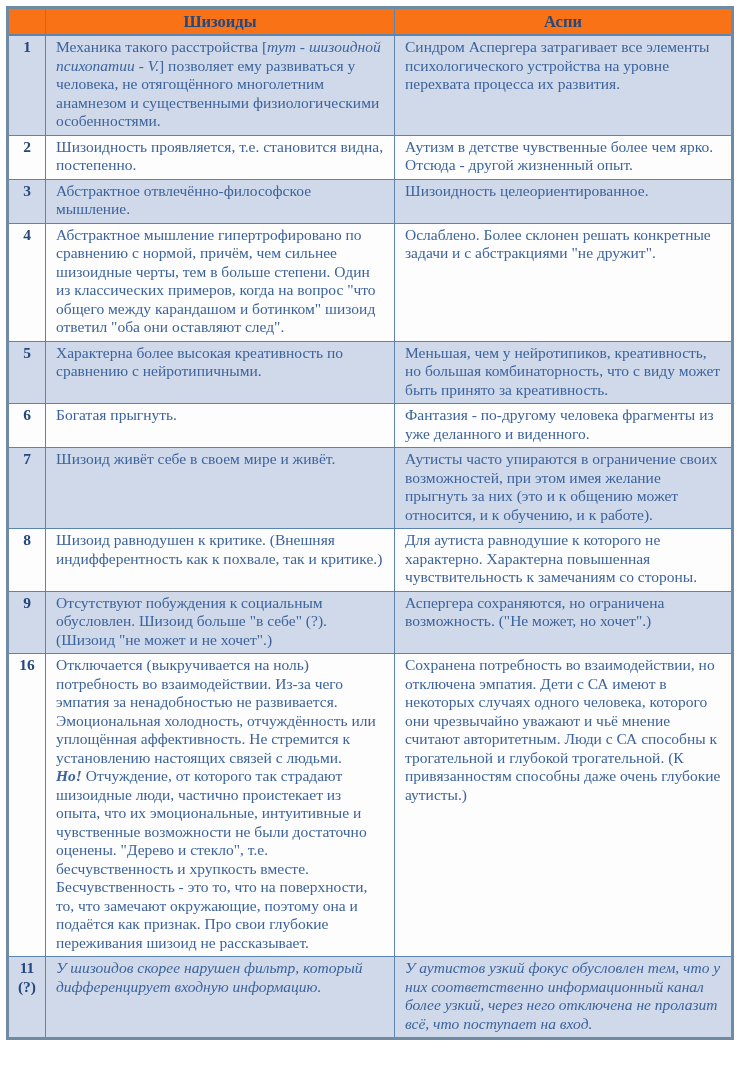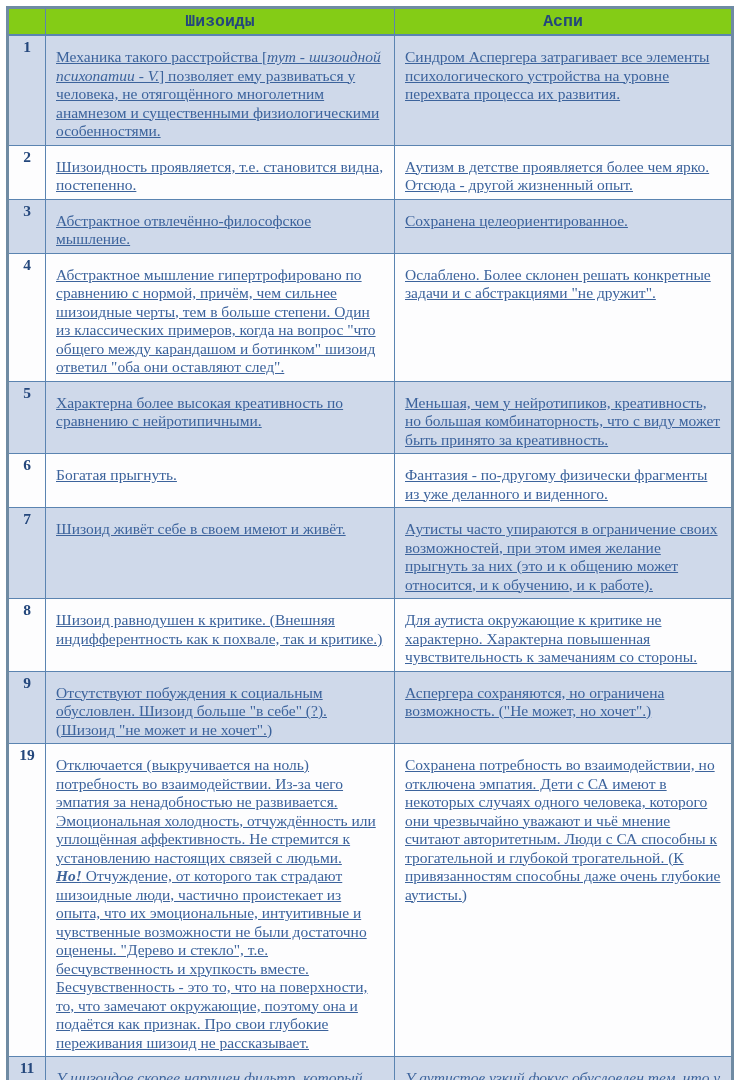--- a/index.html
+++ b/index.html
@@ -33,38 +33,36 @@
     box-sizing:border-box;
   }
   thead th{
     font-weight:bold;
     text-align:center;
     color:var(--bold-text);
     font-size:16.5px;
     line-height:19px;
     padding:3px 2px;
     border-bottom:2px solid var(--inner-border);
-    background:#84cc16;
-    font-family:Liberation Mono, monospace;
+    background:#f97316;
   }
   td.num{
     font-weight:bold;
     text-align:center;
     color:var(--bold-text);
     font-size:15.5px;
     line-height:18.5px;
     padding:2px 1px;
     white-space:pre-line;
   }
   td.c{
     font-size:15.5px;
     line-height:18.5px;
-    padding:12px 8px 4px 10px;
+    padding:2px 8px 4px 10px;
     white-space:pre-line;
-    text-decoration:underline;
   }
   tr.shaded td{background:var(--row-shaded);}
   tr:not(.shaded) td{background:#fdfdfe;}
   tr.italic-row td.c{font-style:italic;}
   .it{font-style:italic;}
   .bd{font-weight:bold;}
 </style>
 </head>
 <body>
 
@@ -84,59 +82,59 @@
     </thead>
     <tbody>
         <tr class="shaded">
     <td class="num">1</td>
     <td class="c"><span>Механика такого расстройства [</span><span class="it">тут - шизоидной психопатии - V.</span><span>] позволяет ему развиваться у человека, не отягощённого многолетним анамнезом и существенными физиологическими особенностями.</span></td>
     <td class="c">Синдром Аспергера затрагивает все элементы психологического устройства на уровне перехвата процесса их развития.</td>
   </tr>
         <tr>
     <td class="num">2</td>
     <td class="c">Шизоидность проявляется, т.е. становится видна, постепенно.</td>
-    <td class="c">Аутизм в детстве проявляется более чем ярко. Отсюда - другой жизненный опыт.</td>
+    <td class="c">Аутизм в детстве чувственные более чем ярко. Отсюда - другой жизненный опыт.</td>
   </tr>
         <tr class="shaded">
     <td class="num">3</td>
     <td class="c">Абстрактное отвлечённо-философское мышление.</td>
-    <td class="c">Сохранена целеориентированное.</td>
+    <td class="c">Шизоидность целеориентированное.</td>
   </tr>
         <tr>
     <td class="num">4</td>
     <td class="c">Абстрактное мышление гипертрофировано по сравнению с нормой, причём, чем сильнее шизоидные черты, тем в больше степени. Один из классических примеров, когда на вопрос "что общего между карандашом и ботинком" шизоид ответил "оба они оставляют след".</td>
     <td class="c">Ослаблено. Более склонен решать конкретные задачи и с абстракциями "не дружит".</td>
   </tr>
         <tr class="shaded">
     <td class="num">5</td>
     <td class="c">Характерна более высокая креативность по сравнению с нейротипичными.</td>
     <td class="c">Меньшая, чем у нейротипиков, креативность, но большая комбинаторность, что с виду может быть принято за креативность.</td>
   </tr>
         <tr>
     <td class="num">6</td>
     <td class="c">Богатая прыгнуть.</td>
-    <td class="c">Фантазия - по-другому физически фрагменты из уже деланного и виденного.</td>
+    <td class="c">Фантазия - по-другому человека фрагменты из уже деланного и виденного.</td>
   </tr>
         <tr class="shaded">
     <td class="num">7</td>
-    <td class="c">Шизоид живёт себе в своем имеют и живёт.</td>
+    <td class="c">Шизоид живёт себе в своем мире и живёт.</td>
     <td class="c">Аутисты часто упираются в ограничение своих возможностей, при этом имея желание прыгнуть за них (это и к общению может относится, и к обучению, и к работе).</td>
   </tr>
         <tr>
     <td class="num">8</td>
     <td class="c">Шизоид равнодушен к критике. (Внешняя индифферентность как к похвале, так и критике.)</td>
-    <td class="c">Для аутиста окружающие к критике не характерно. Характерна повышенная чувствительность к замечаниям со стороны.</td>
+    <td class="c">Для аутиста равнодушие к которого не характерно. Характерна повышенная чувствительность к замечаниям со стороны.</td>
   </tr>
         <tr class="shaded">
     <td class="num">9</td>
     <td class="c">Отсутствуют побуждения к социальным обусловлен. Шизоид больше "в себе" (?). (Шизоид "не может и не хочет".)</td>
     <td class="c">Аспергера сохраняются, но ограничена возможность. ("Не может, но хочет".)</td>
   </tr>
         <tr>
-    <td class="num">19</td>
+    <td class="num">16</td>
     <td class="c"><span>Отключается (выкручивается на ноль) потребность во взаимодействии. Из-за чего эмпатия за ненадобностью не развивается. Эмоциональная холодность, отчуждённость или уплощённая аффективность. Не стремится к установлению настоящих связей с людьми.
 </span><span class="it bd">Но!</span><span> Отчуждение, от которого так страдают шизоидные люди, частично проистекает из опыта, что их эмоциональные, интуитивные и чувственные возможности не были достаточно оценены. "Дерево и стекло", т.е. бесчувственность и хрупкость вместе. Бесчувственность - это то, что на поверхности, то, что замечают окружающие, поэтому она и подаётся как признак. Про свои глубокие переживания шизоид не рассказывает.</span></td>
     <td class="c">Сохранена потребность во взаимодействии, но отключена эмпатия. Дети с СА имеют в некоторых случаях одного человека, которого они чрезвычайно уважают и чьё мнение считают авторитетным. Люди с СА способны к трогательной и глубокой трогательной. (К привязанностям способны даже очень глубокие аутисты.)</td>
   </tr>
         <tr class="shaded italic-row">
     <td class="num">11
 (?)</td>
     <td class="c">У шизоидов скорее нарушен фильтр, который дифференцирует входную информацию.</td>
     <td class="c">У аутистов узкий фокус обусловлен тем, что у них соответственно информационный канал более узкий, через него отключена не пролазит всё, что поступает на вход.</td>
   </tr>

